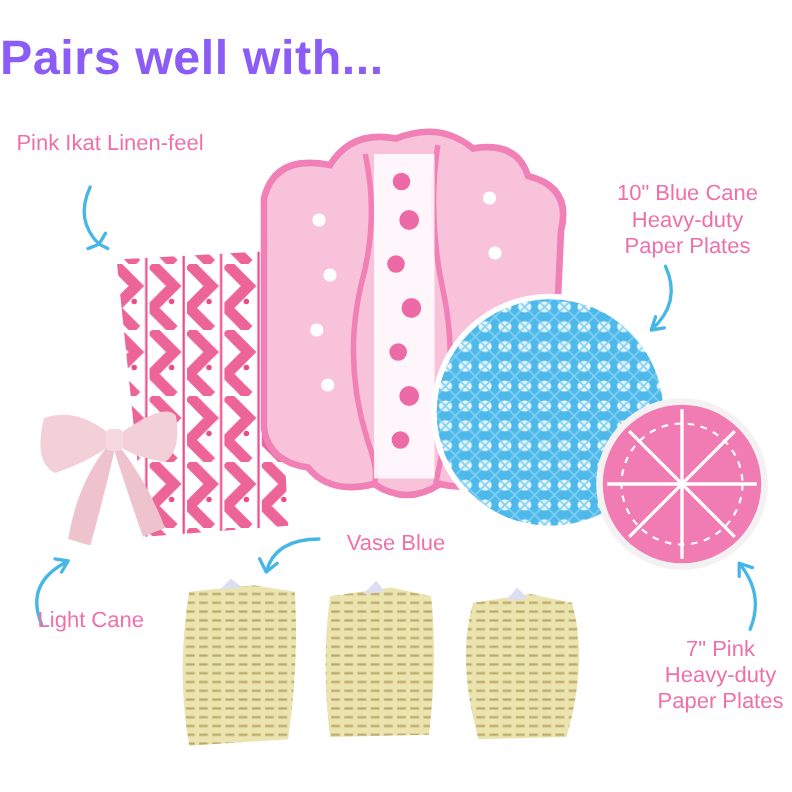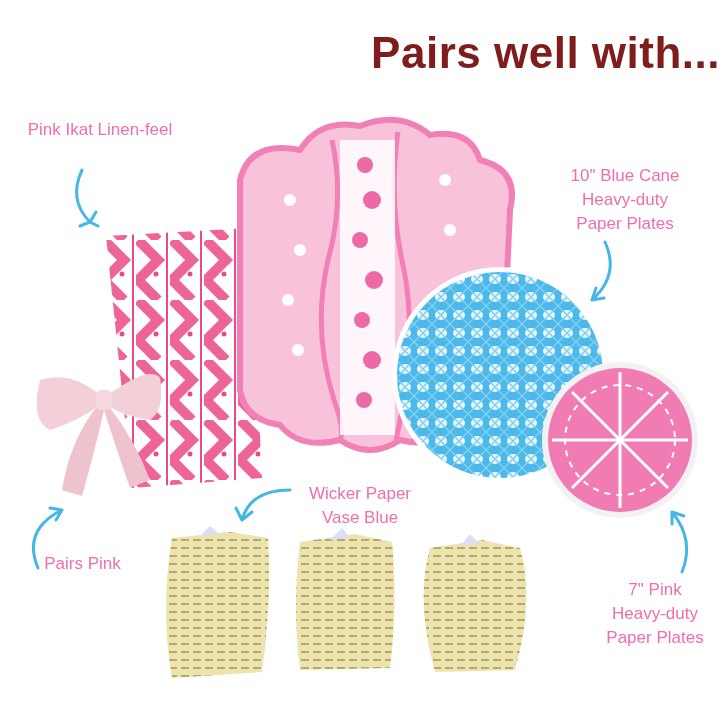--- a/index.html
+++ b/index.html
@@ -1,20 +1,20 @@
 <!DOCTYPE html>
 <html><head>
   <meta charset="utf-8">
   <style>
     html, body { margin: 0; padding: 0; background: #ffffff; }
     body { width: 720px; height: 720px; position: relative; overflow: hidden;
       font-family: "Liberation Sans", sans-serif; }
-    .title { position: absolute; left: 0; top: 28px; width: 720px; text-align: right;
-      font-size: 44px; font-weight: bold; color: #7f1d1d; letter-spacing: 0.5px; }
-    .label { position: absolute; text-align: center; color: #ef6faa; font-size: 17px; line-height: 24px; }
+    .title { position: absolute; left: 0; top: 28px; width: 720px; text-align: left;
+      font-size: 44px; font-weight: bold; color: #8b5cf6; letter-spacing: 0.5px; }
+    .label { position: absolute; text-align: center; color: #ef6faa; font-size: 20px; line-height: 24px; }
     .label span { display: block; }
     svg.art { position: absolute; left: 0; top: 0; }
   </style>
 </head>
 <body>
 
 <div class="title">Pairs well with...</div>
 
 <svg class="art" width="720" height="720" viewBox="0 0 720 720">
   <defs>
@@ -113,25 +113,24 @@
   <span>Pink Ikat Linen-feel</span>
 </div>
 
 <div class="label" style="left:550px; top:164px; width:150px;">
   <span>10" Blue Cane</span>
   <span>Heavy-duty</span>
   <span>Paper Plates</span>
 </div>
 
 <div class="label" style="left:0px; top:552px; width:165px;">
-  <span>Pairs Pink</span>
+  <span>Light Cane</span>
 </div>
 
 <div class="label" style="left:290px; top:482px; width:140px;">
-  <span>Wicker Paper</span>
   <span>Vase Blue</span>
 </div>
 
 <div class="label" style="left:590px; top:578px; width:130px;">
   <span>7" Pink</span>
   <span>Heavy-duty</span>
   <span>Paper Plates</span>
 </div>
 
 </body></html>

